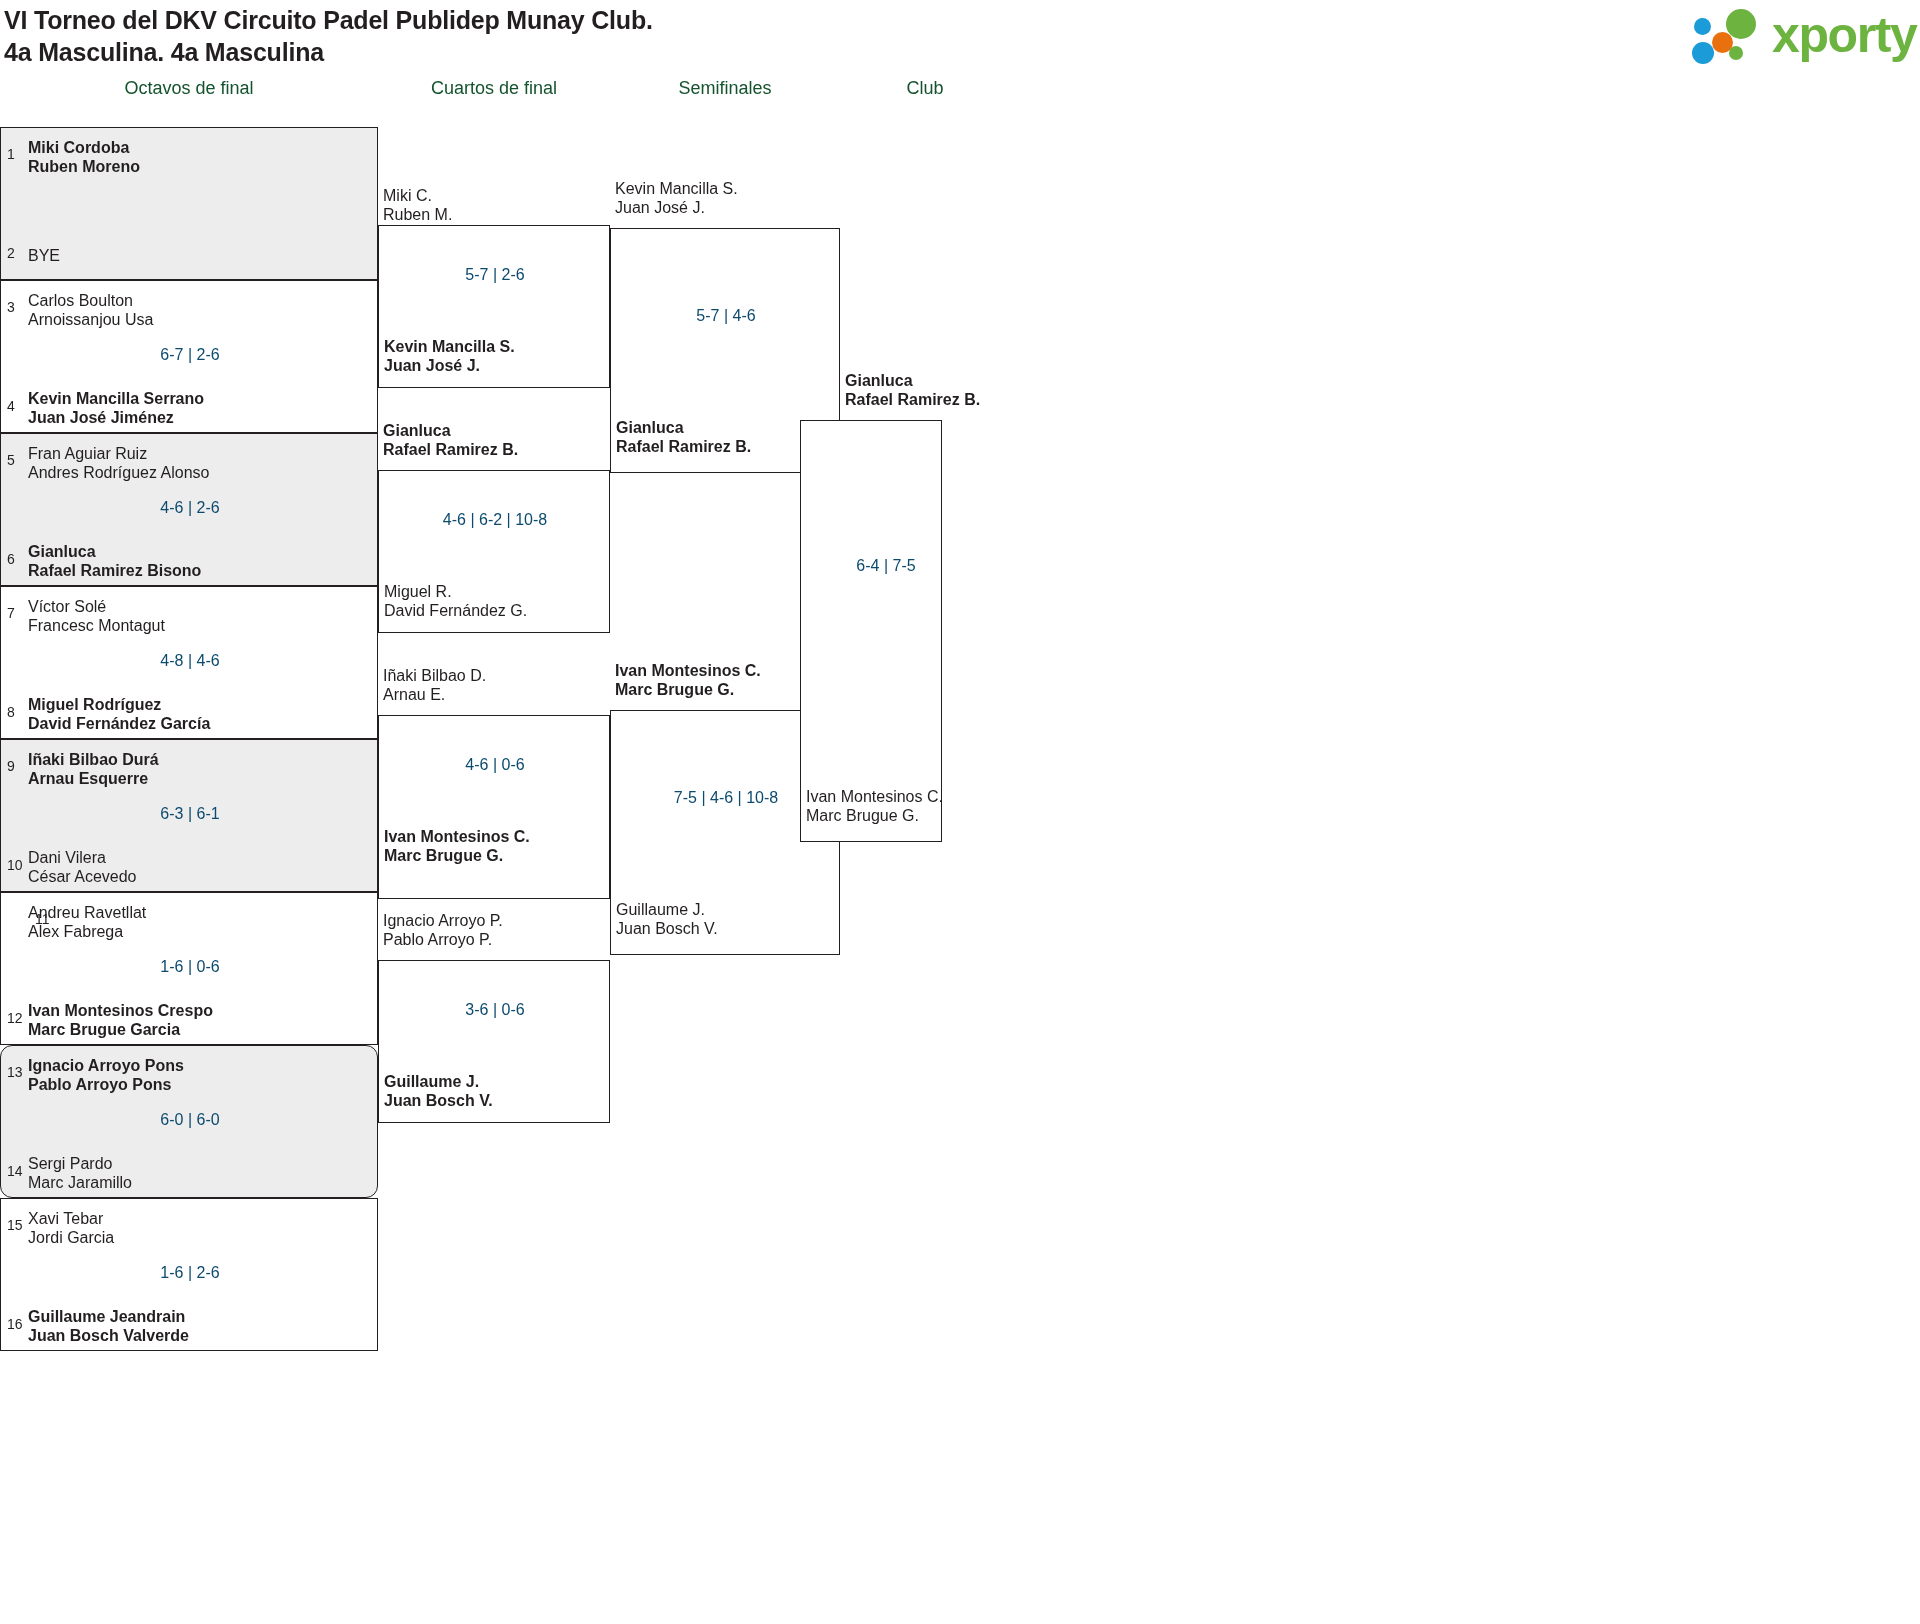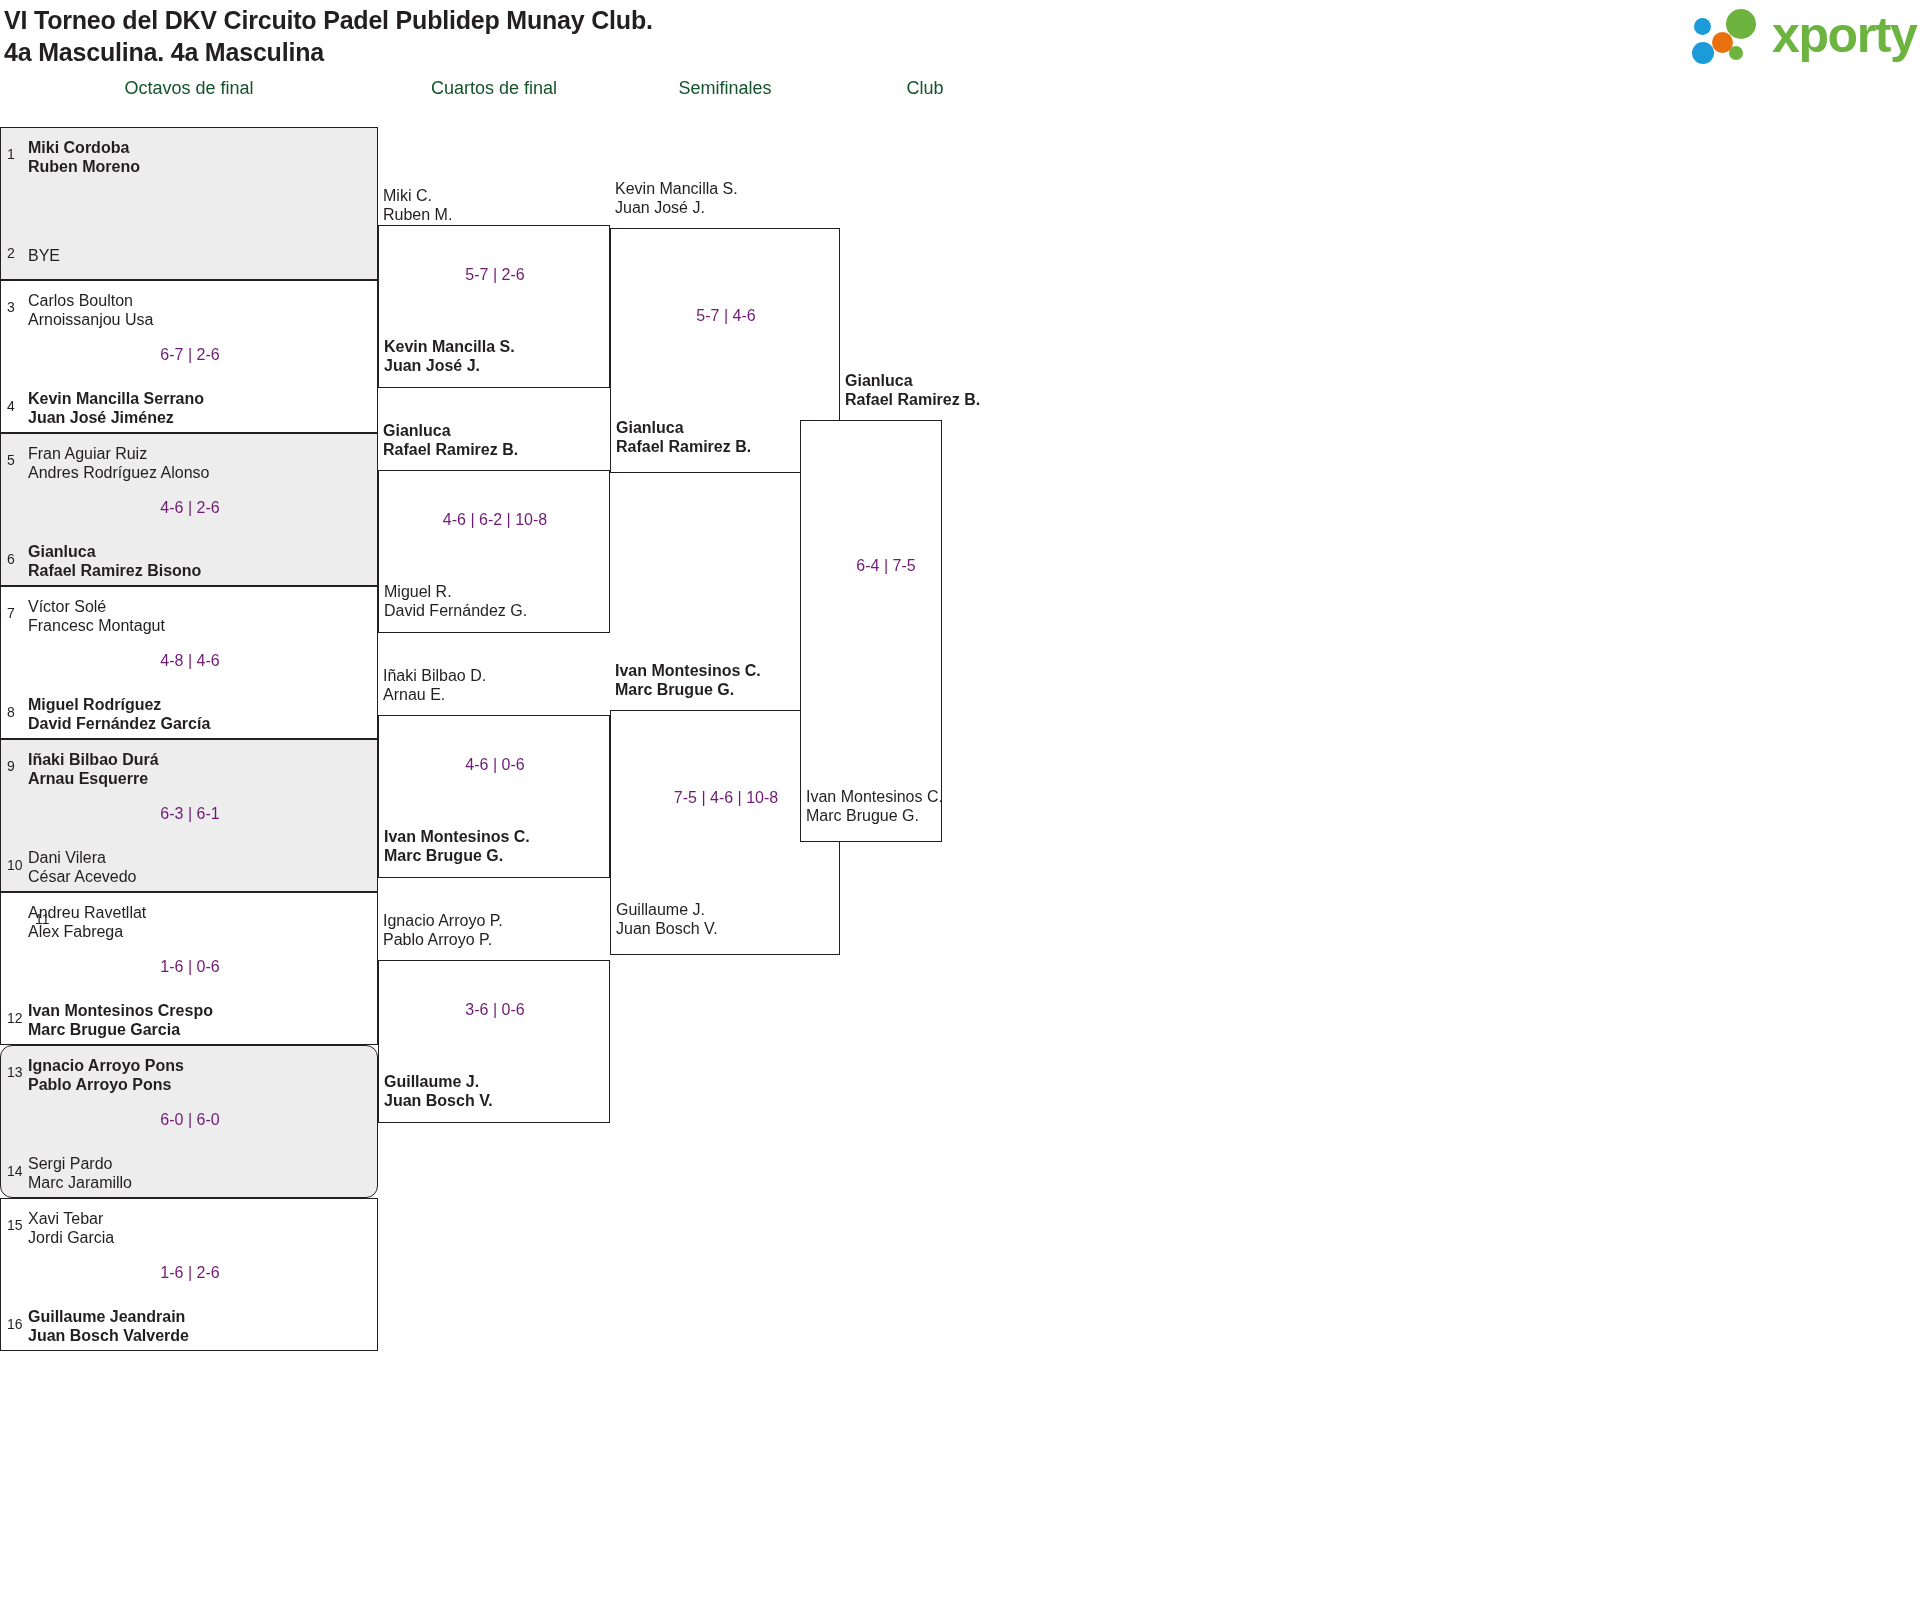--- a/index.html
+++ b/index.html
@@ -111,21 +111,21 @@
     color: #231f20;
     white-space: nowrap;
   }
   .team.winner { font-weight: bold; }
   .team .ln { display: block; }
 
   
   .score {
     position: absolute;
     font-size: 16px;
-    color: #701a75;
+    color: #0c4a6e;
     text-align: center;
     white-space: nowrap;
   }
 
   
   .conn {
     position: absolute;
     background: #231f20;
   }
 
@@ -286,21 +286,21 @@
         <span class="ln">Miguel R.</span>
         <span class="ln">David Fernández G.</span>
       </div>
     </div>
     <div class="advance winner" style="left: 383px; top: 422px;">
       <span class="ln">Gianluca</span>
       <span class="ln">Rafael Ramirez B.</span>
     </div>
     <div class="conn" style="left: 378px; top: 510px; width: 0px; height: 1px;"></div>
     <div class="conn" style="left: 378px; top: 663px; width: 0px; height: 1px;"></div>
-    <div class="match-box" style="left: 378px; top: 715px; width: 232px; height: 163px;">
+    <div class="match-box" style="left: 378px; top: 715px; width: 232px; height: 184px;">
       <div class="score" style="left: 0px; width: 232px; top: 39.5px;">4-6 | 0-6</div>
       <div class="team winner" style="left: 5px; top: 112px;">
         <span class="ln">Ivan Montesinos C.</span>
         <span class="ln">Marc Brugue G.</span>
       </div>
     </div>
     <div class="advance" style="left: 383px; top: 667px;">
       <span class="ln">Iñaki Bilbao D.</span>
       <span class="ln">Arnau E.</span>
     </div>

